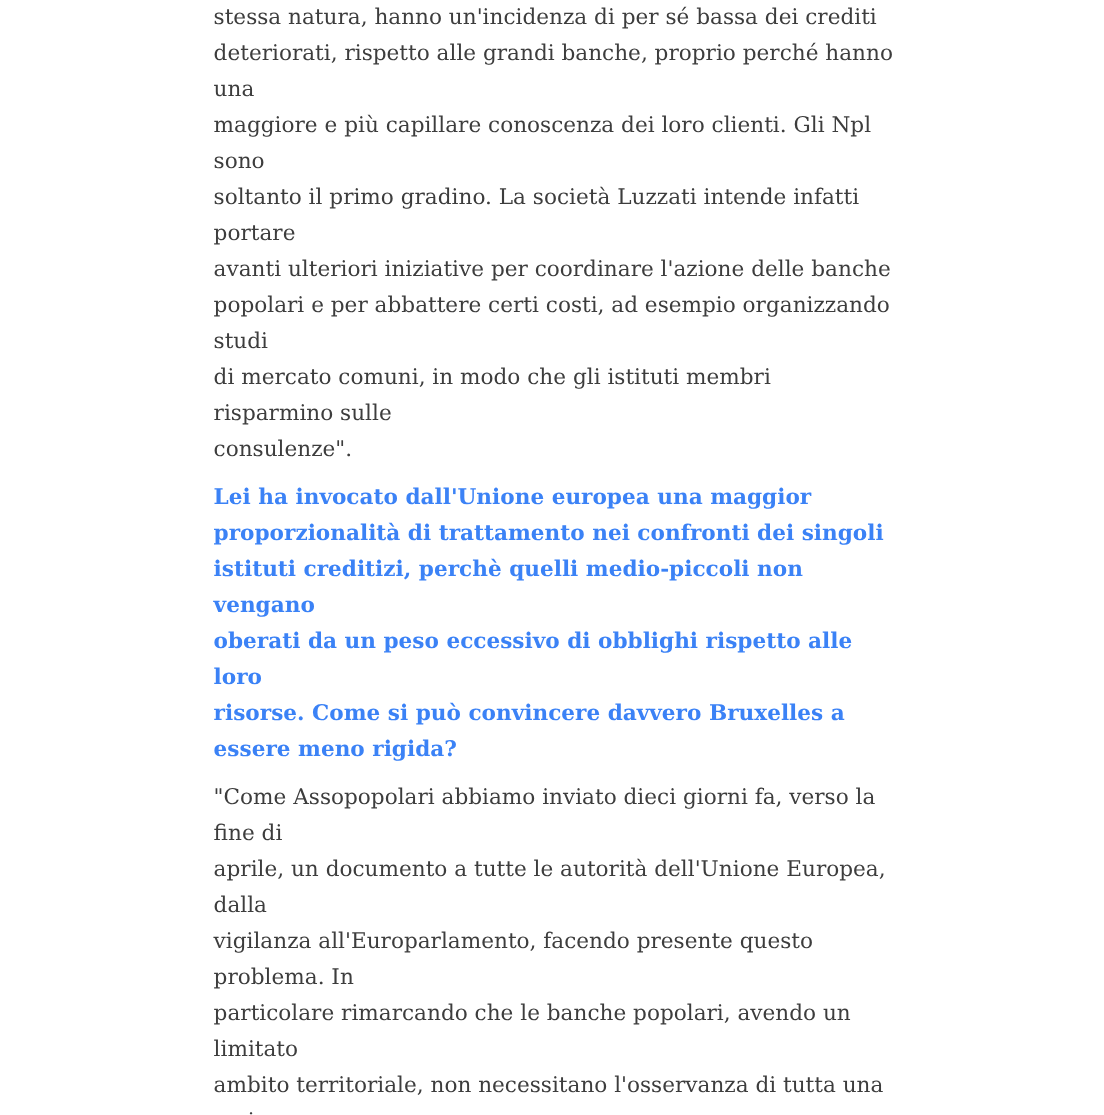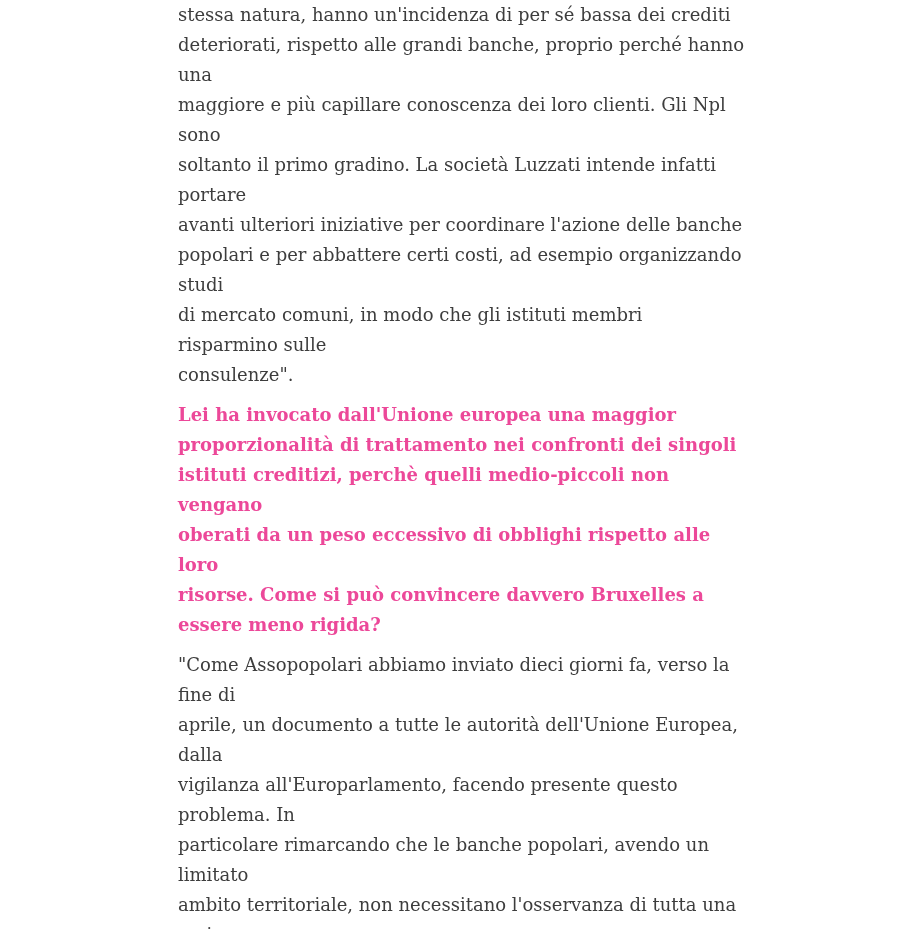--- a/index.html
+++ b/index.html
@@ -23,21 +23,21 @@
   .para {
     margin: 0 0 10px 0;
     font-family: "DejaVu Serif", serif;
     font-size: 18px;
     line-height: 30px;
     color: #3d3d3d;
     white-space: pre-line; 
   }
   .para.question {
     font-weight: bold;
-    color: #ec4899;
+    color: #3b82f6;
   }
 </style>
 </head>
 <body>
 
 <div class="page">
   <div class="article-column">
 
     <p class="para">stessa natura, hanno un'incidenza di per sé bassa dei crediti
 deteriorati, rispetto alle grandi banche, proprio perché hanno una

